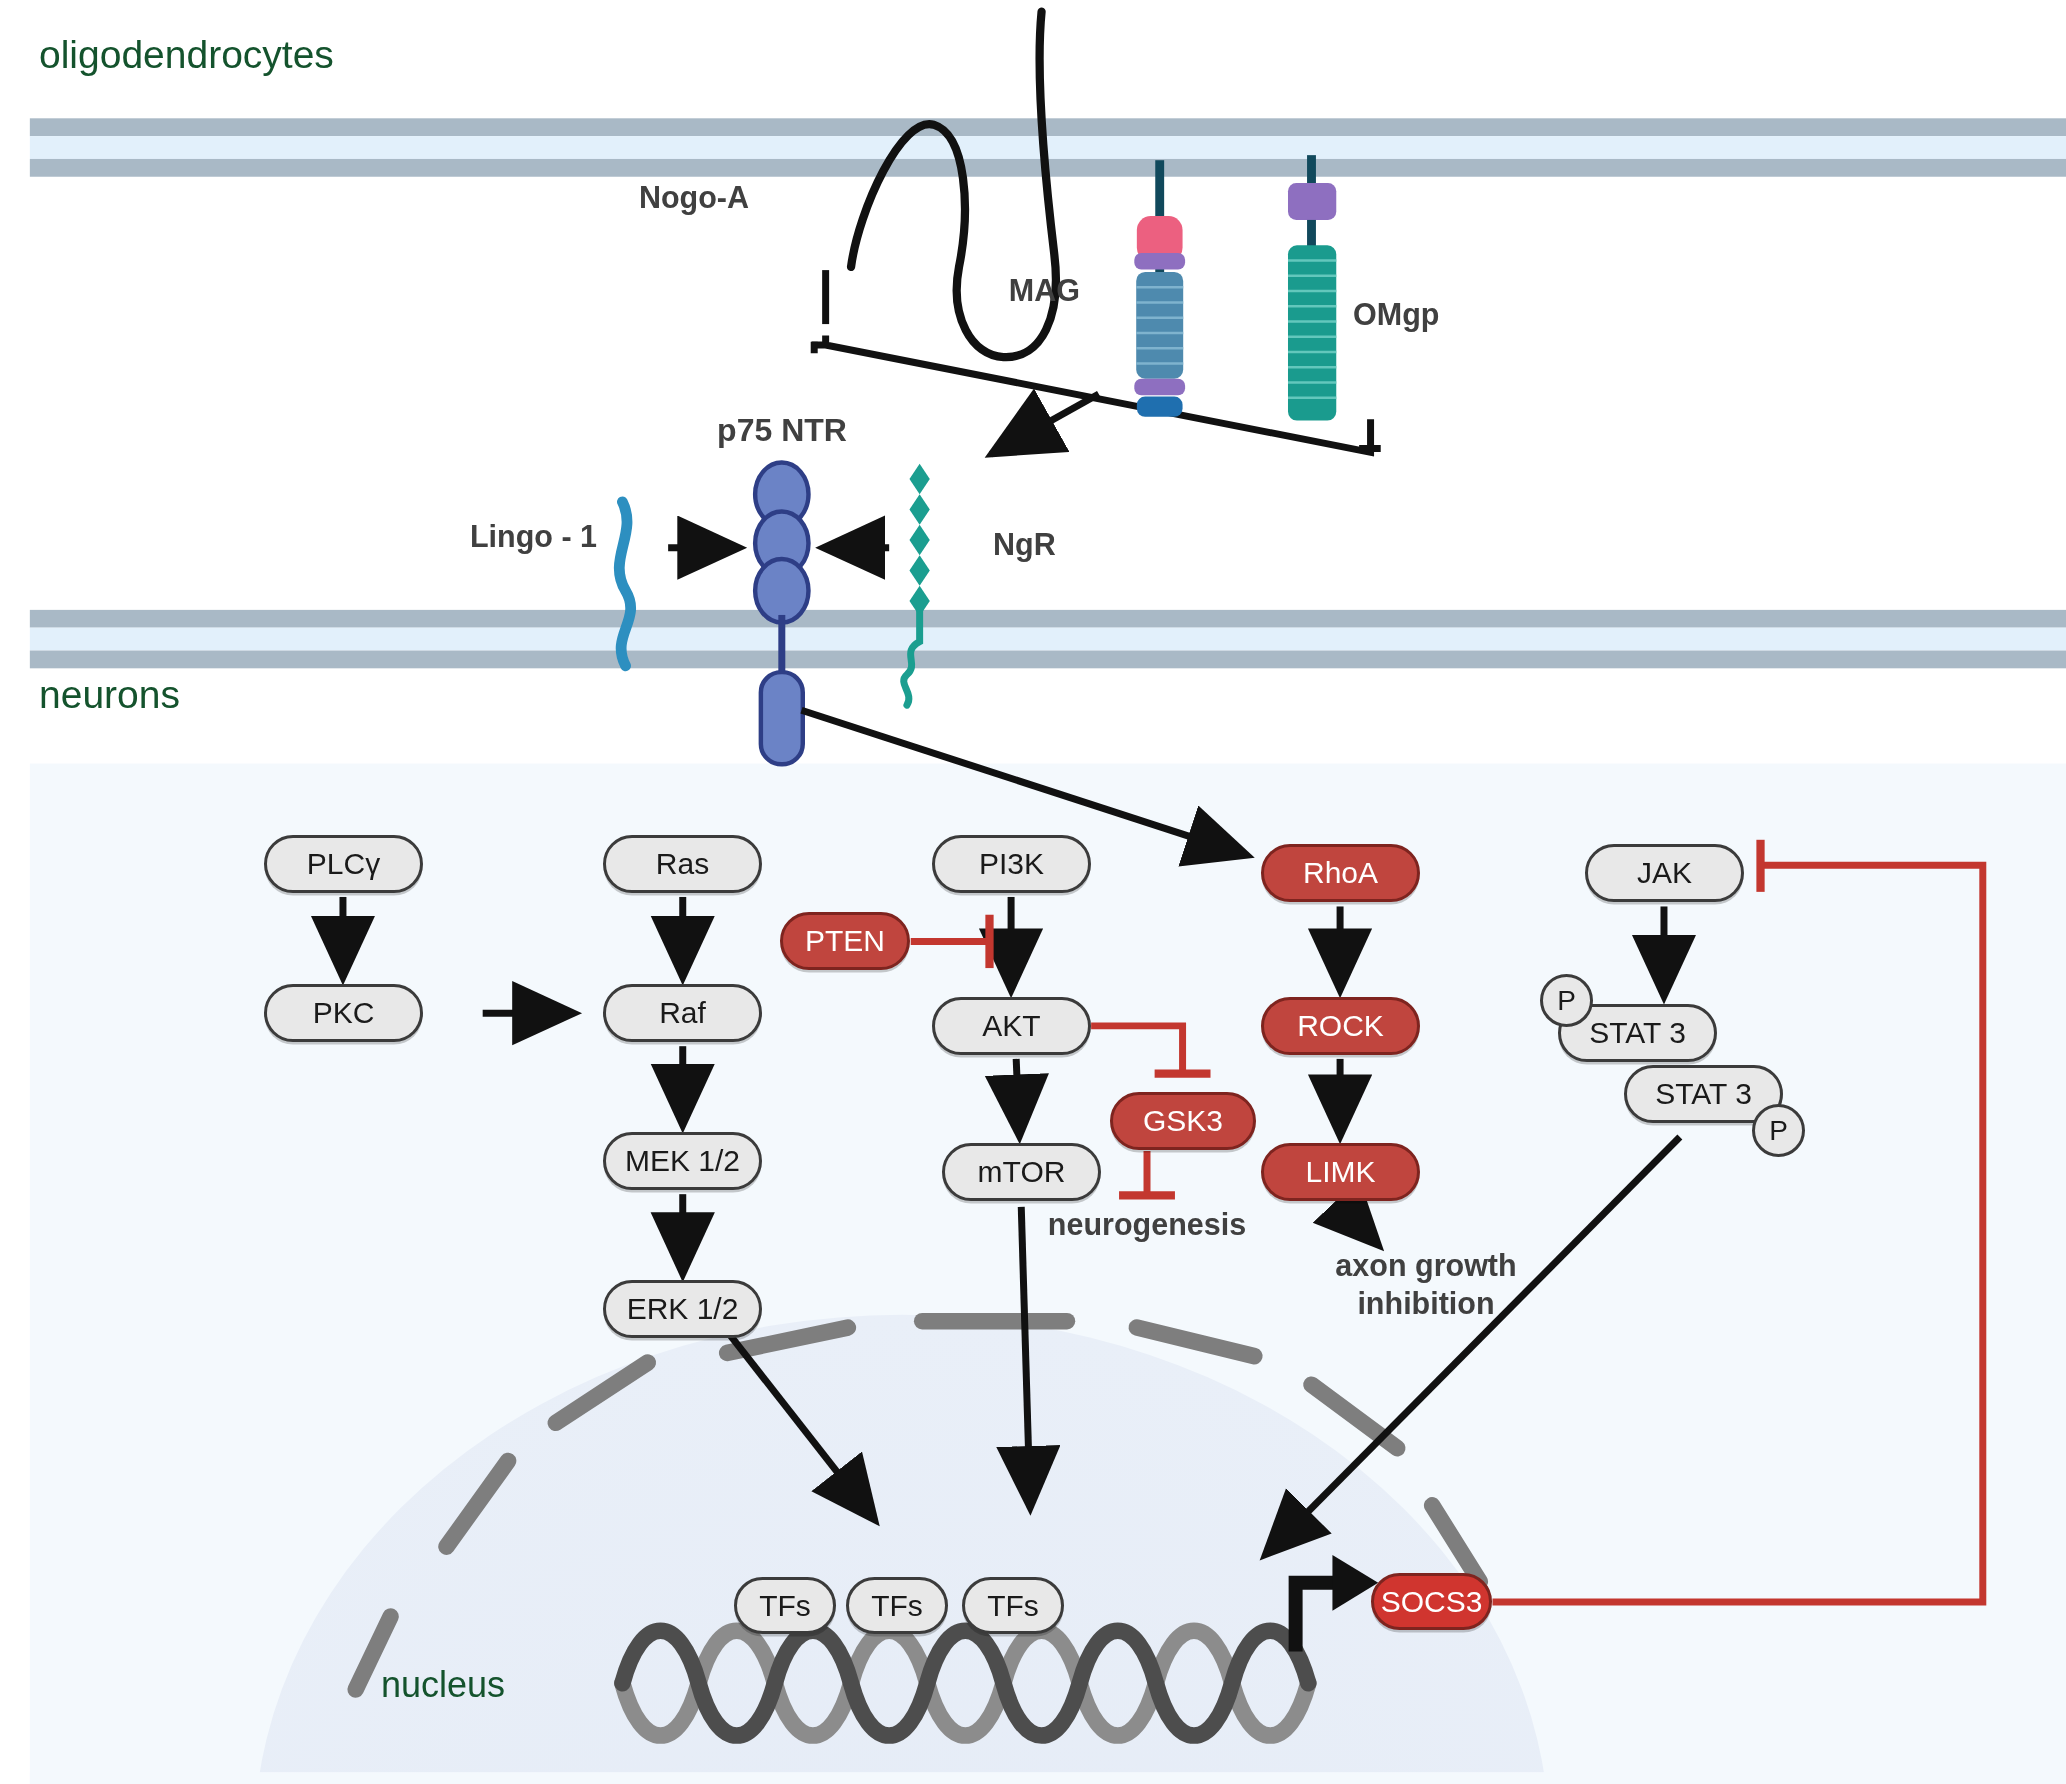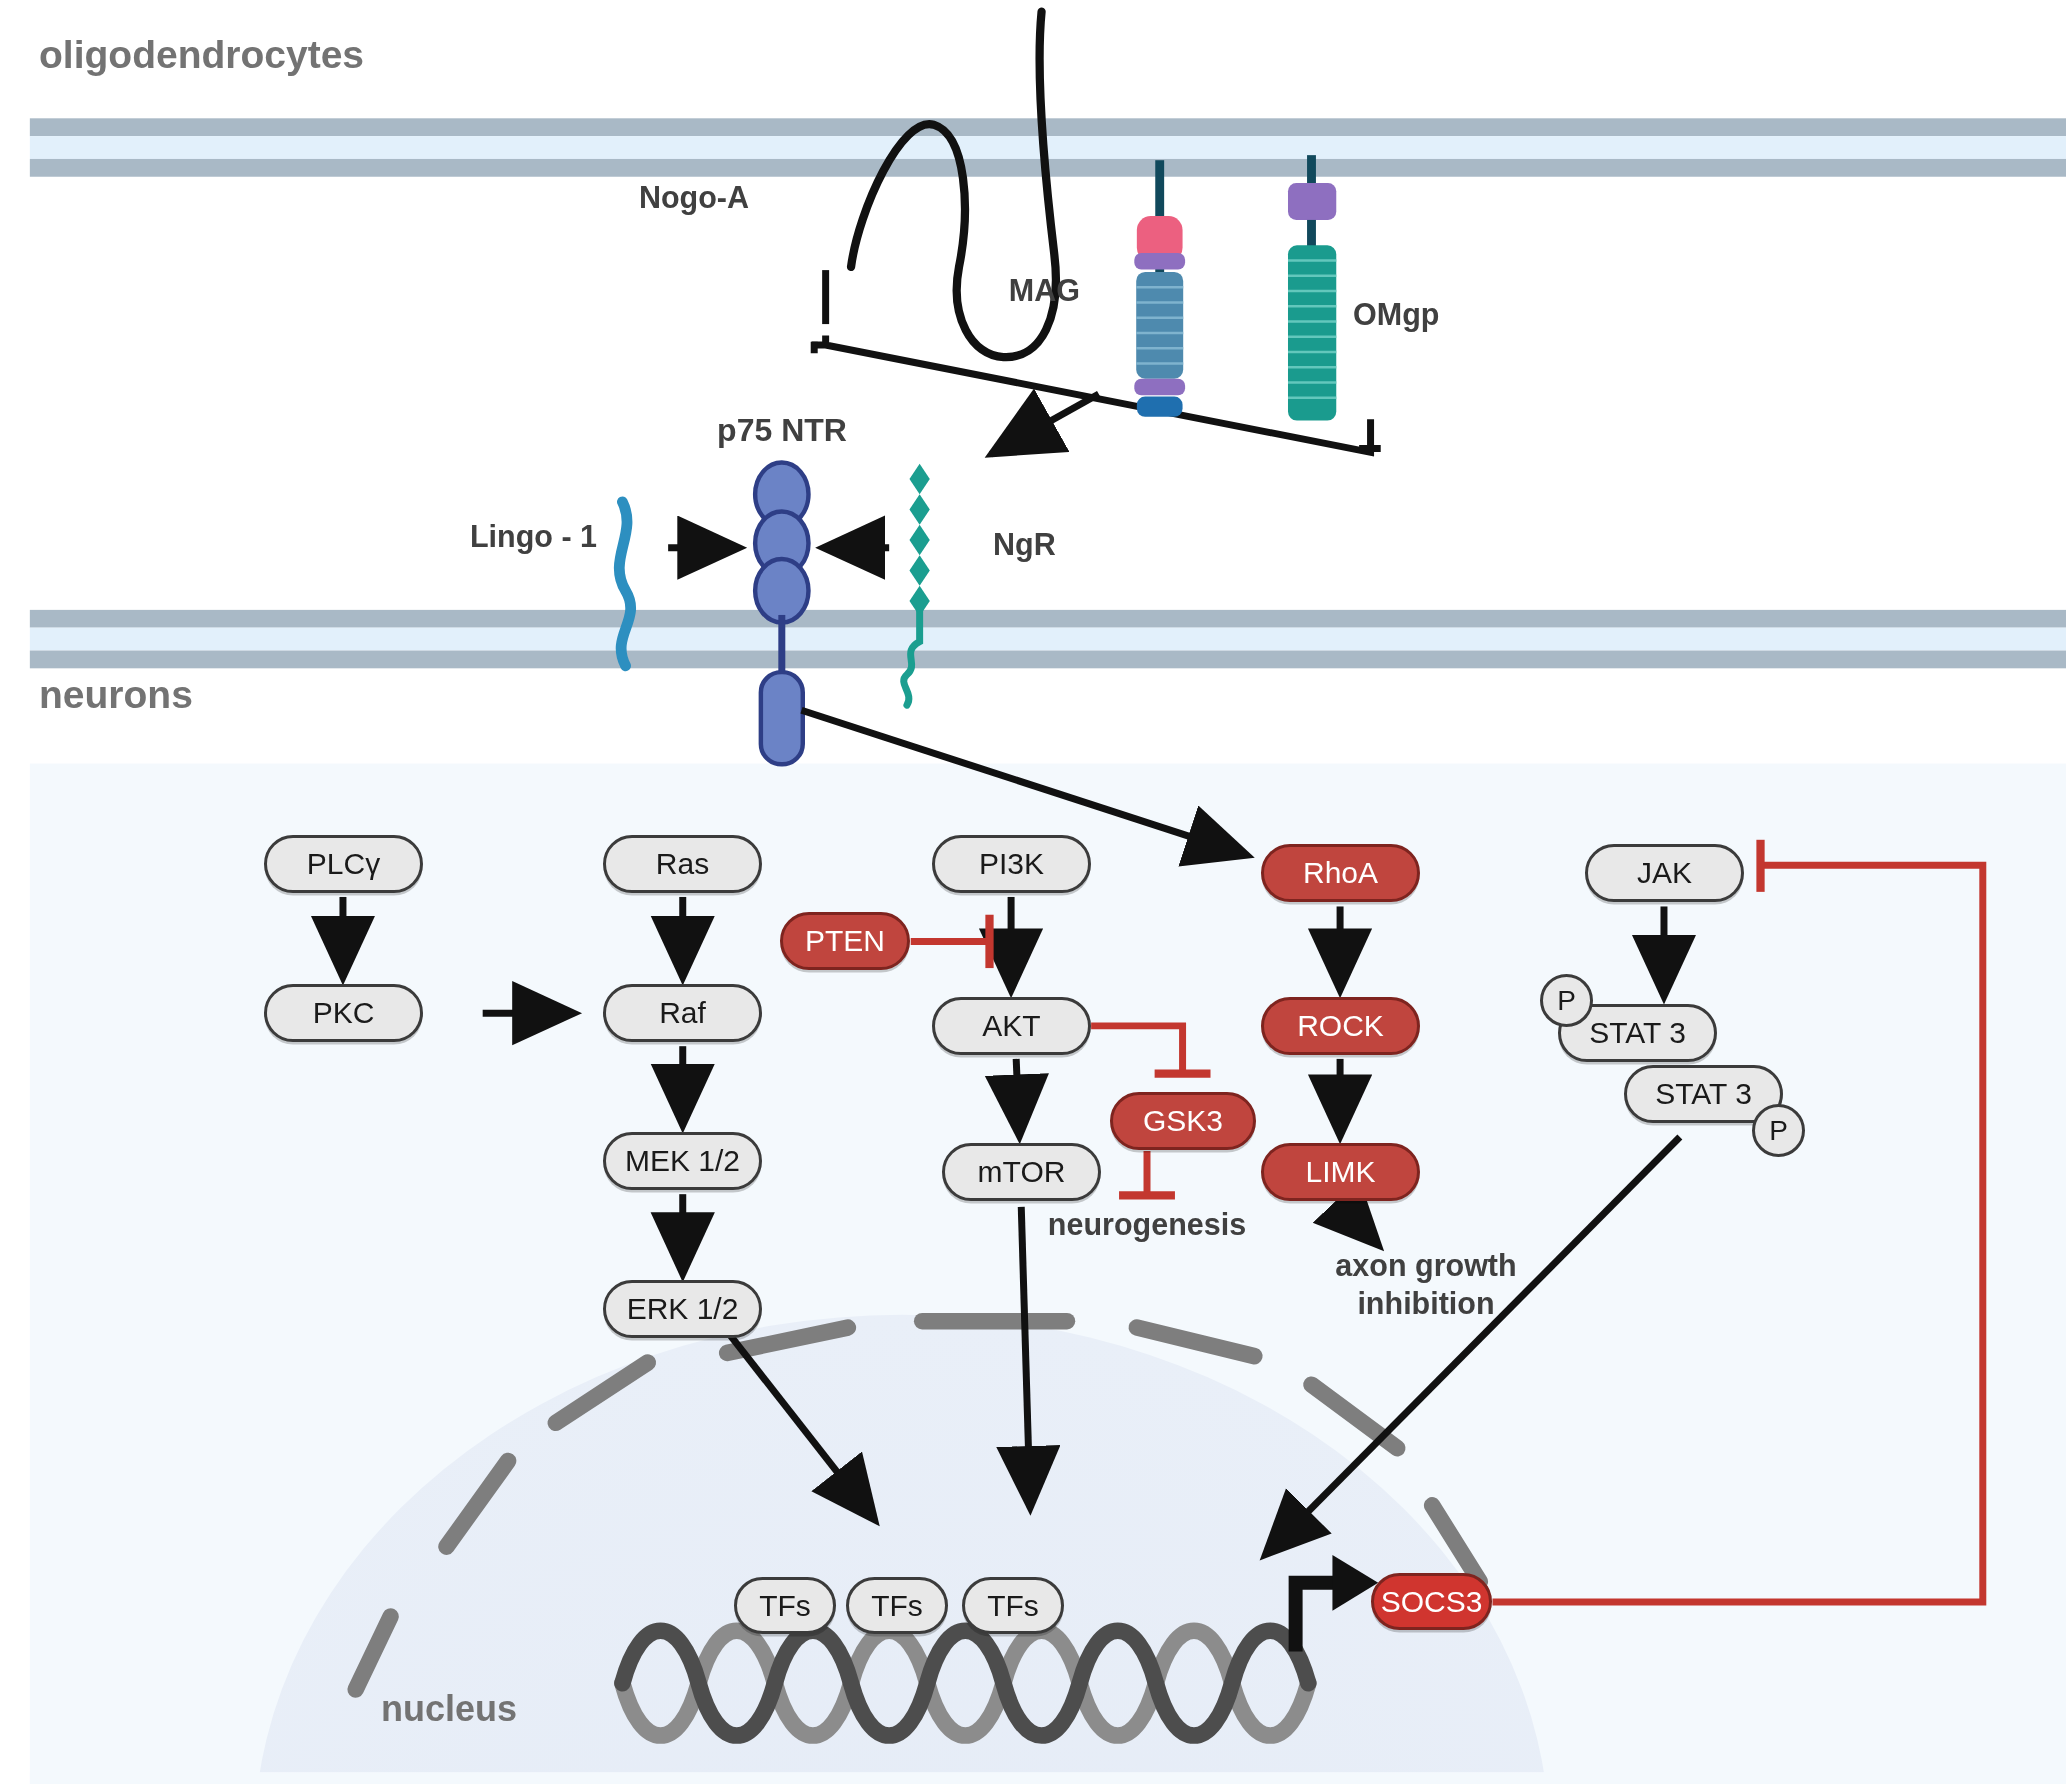--- a/index.html
+++ b/index.html
@@ -1,20 +1,20 @@
 <!DOCTYPE html>
 <html style="font-size:10.2px"><head>
 <meta charset="utf-8">
 <style>
   html,body{margin:0;padding:0;background:#ffffff;}
   body{font-family:"Liberation Sans", sans-serif;}
   #stage{position:relative;width:2066px;height:1785px;background:#ffffff;overflow:hidden;}
   #svgroot{position:absolute;left:0;top:0;width:2066px;height:1785px;}
   .lbl{position:absolute;color:#404040;font-weight:700;white-space:nowrap;}
-  .lbl-plain{position:absolute;color:#737373;font-weight:700;white-space:nowrap;}
+  .lbl-plain{position:absolute;color:#14532d;font-weight:400;white-space:nowrap;}
 </style>
 </head>
 <body>
 
 <div id="stage">
   <svg id="svgroot" viewBox="0 0 3253 2810">
     <defs>
       <marker id="arrowBlack" markerWidth="13" markerHeight="13" refX="10" refY="5.2" orient="auto" markerUnits="strokeWidth">
         <path d="M0,0 L11,5.2 L0,10.4 z" fill="#111111"></path>
       </marker>
@@ -185,21 +185,21 @@
       <path d="M 1806 1812 L 1806 1882"></path>
       <line x1="1762" y1="1882" x2="1850" y2="1882" stroke-width="13"></line>
 
       <path d="M 2350 2522 L 3122 2522 L 3122 1362 L 2772 1362"></path>
       <line x1="2772" y1="1322" x2="2772" y2="1404" stroke-width="13"></line>
     </g>
   </svg>
 
   <div class="lbl-plain" style="left:39px;top:33px;font-size:39px;">oligodendrocytes</div>
   <div class="lbl-plain" style="left:39px;top:673px;font-size:39px;">neurons</div>
-  <div class="lbl-plain" style="left:381px;top:1664px;font-size:36px;margin-top:24px;">nucleus</div>
+  <div class="lbl-plain" style="left:381px;top:1664px;font-size:36px;">nucleus</div>
 
   <div class="lbl" style="left:749px;top:180px;font-size:30.5px;transform:translate(-100%,0);">Nogo-A</div>
   <div class="lbl" style="left:1080px;top:273px;font-size:30.5px;transform:translate(-100%,0);">MAG</div>
   <div class="lbl" style="left:1353px;top:297px;font-size:30.5px;">OMgp</div>
 
   <div class="lbl" style="left:597px;top:519px;font-size:30.5px;transform:translate(-100%,0);">Lingo - 1</div>
   <div class="lbl" style="left:782px;top:412px;font-size:32px;transform:translate(-50%,0);">p75 NTR</div>
   <div class="lbl" style="left:949px;top:527px;font-size:30.5px;margin-left:44px;">NgR</div>
 
   <div class="lbl" style="left:1147px;top:1207px;font-size:30.5px;transform:translate(-50%,0);">neurogenesis</div>

